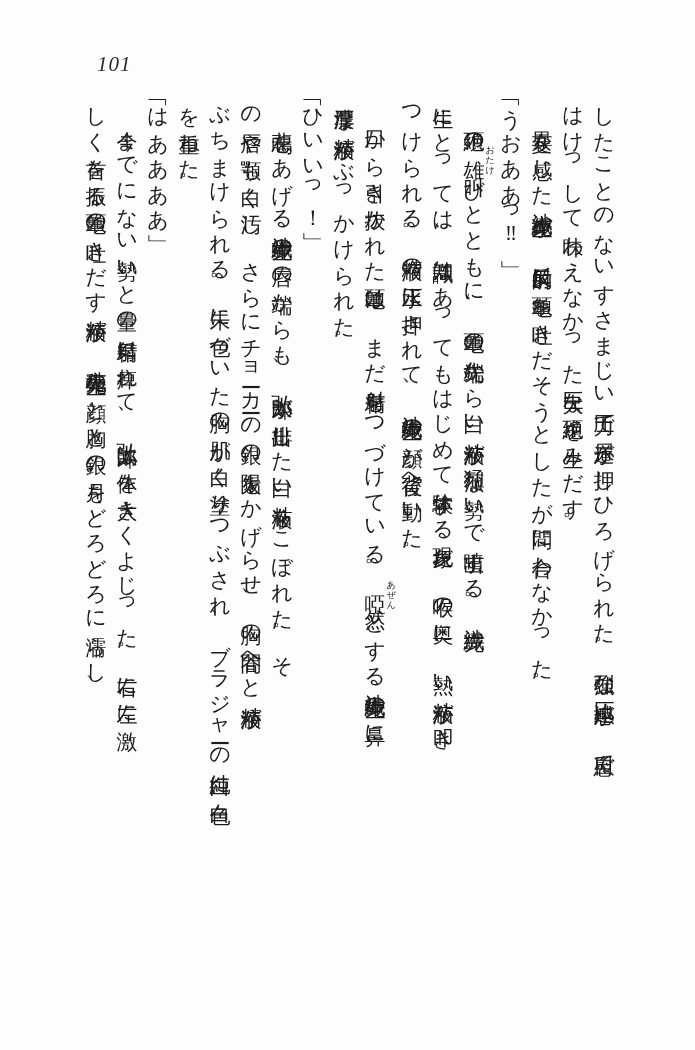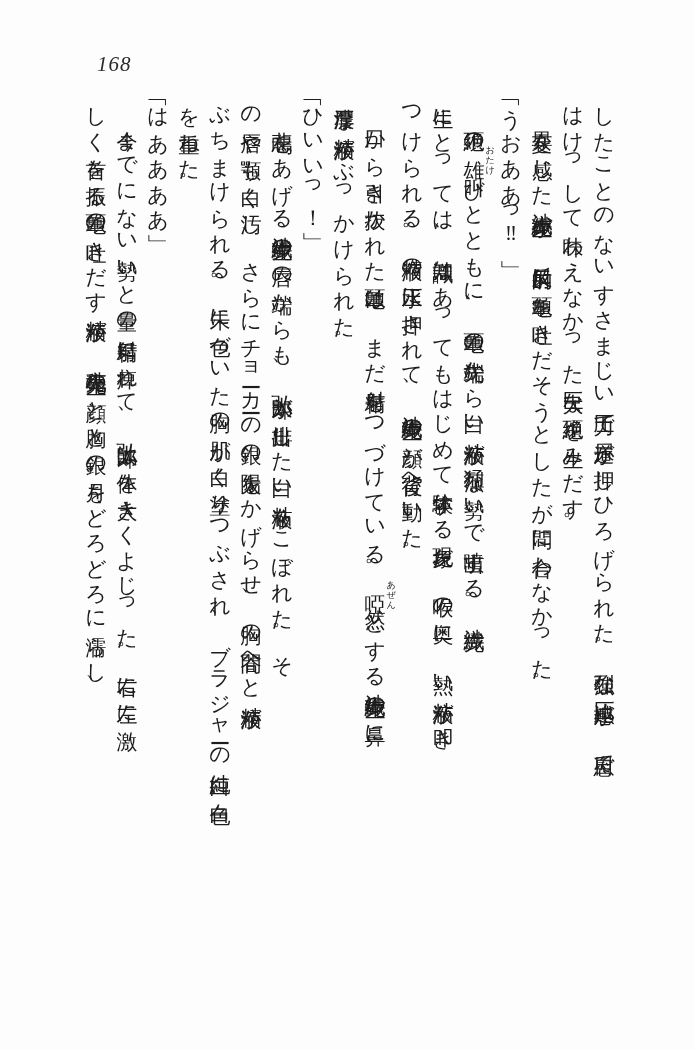--- a/index.html
+++ b/index.html
@@ -50,21 +50,21 @@
   rt {
     font-size: 9px;
     letter-spacing: 0;
     color: #1c1c1c;
   }
 </style>
 </head>
 <body>
 
 <div class="page">
-  <div class="page-number">168</div>
+  <div class="page-number">101</div>
   <div class="text-block">
       <div class="line">したことのないすさまじい圧力で尿道が押しひろげられた。強烈な圧迫感が、自慰で</div>
       <div class="line">はけっして味わえなかった巨大な絶頂を生みだす。</div>
       <div class="line indent">異変を感じた沙織先生が、反射的に亀頭を吐きだそうとしたが間に合わなかった。</div>
       <div class="line">「うおああっ‼」</div>
       <div class="line indent">絶頂の<ruby>雄<rt>お</rt></ruby><ruby>叫<rt>たけ</rt></ruby>びとともに、亀頭の先端から白い粘液が猛烈な勢いで噴出する。沙織先</div>
       <div class="line">生にとっては、知識はあってもはじめて体験する現象だ。喉の奥に、熱い粘液が叩き</div>
       <div class="line">つけられる。精液の水圧に押されて、沙織先生の顔が背後へ動いた。</div>
       <div class="line indent">口から引き抜かれた亀頭は、まだ射精をつづけている。<ruby>啞<rt>あ</rt></ruby><ruby>然<rt>ぜん</rt></ruby>とする沙織先生の鼻に、</div>
       <div class="line">濃厚な精液がぶっかけられた。</div>

